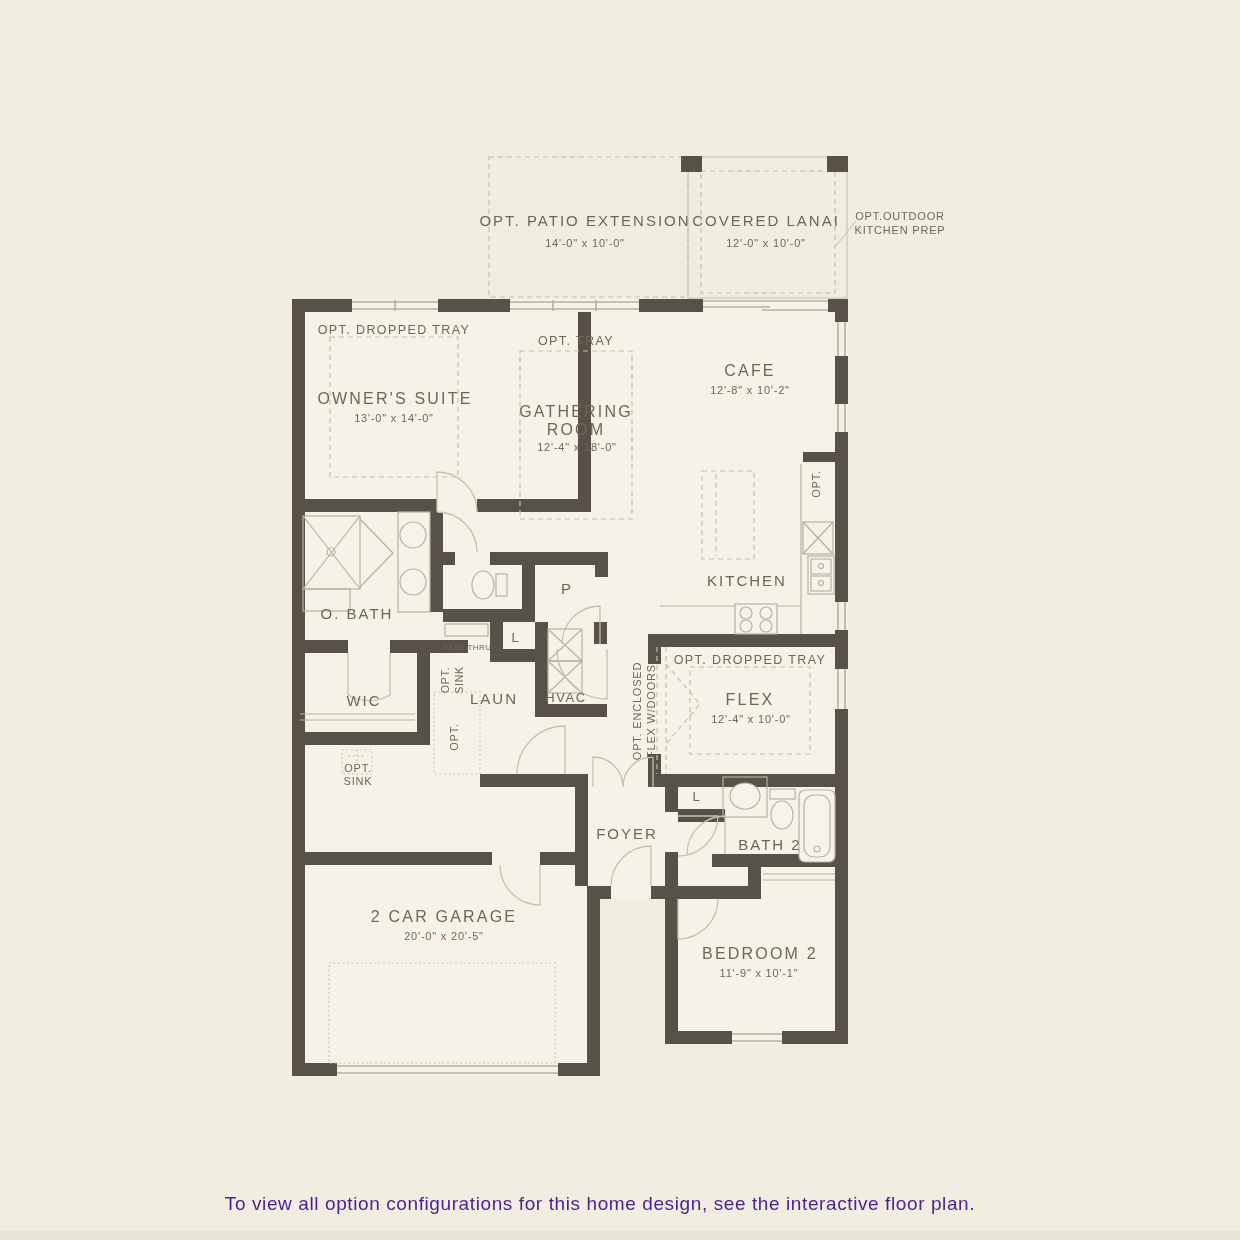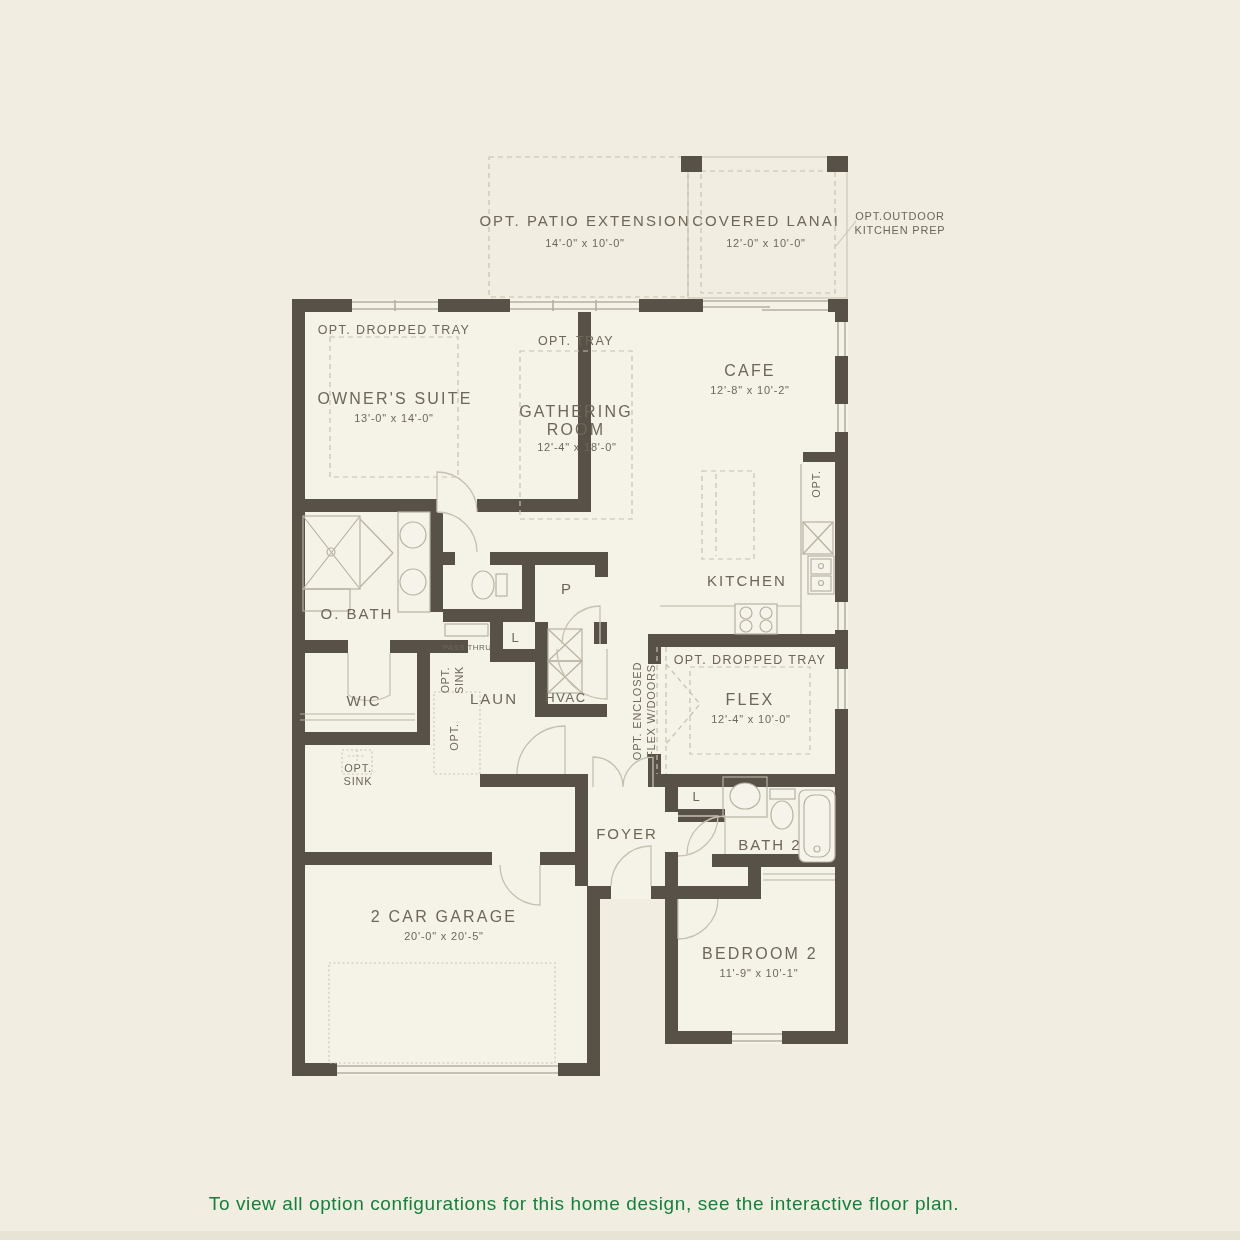--- a/index.html
+++ b/index.html
@@ -22,22 +22,22 @@
   .t8{font-size:8px;letter-spacing:0.4px;}
   .wall{fill:#575147;}
   .thin2{stroke:#cac4b4;stroke-width:1.1;fill:none;}
   .dash{stroke:#c6c0b0;stroke-width:1.2;fill:none;stroke-dasharray:5 4;}
   .dot{stroke:#c9c3b3;stroke-width:1.1;fill:none;stroke-dasharray:2 2.5;}
   .win{stroke:#b5af9f;stroke-width:1.6;fill:none;}
   .fix{stroke:#b8b2a2;stroke-width:1.2;fill:none;}
   .fixf{stroke:#b8b2a2;stroke-width:1.2;fill:#f6f4ea;}
   .arc{stroke:#c6c0b0;stroke-width:1.3;fill:none;}
   .caption{
-    position:absolute;left:0;top:1193px;width:1168px;
-    text-align:center;color:#15803d;font-size:19px;letter-spacing:0.6px;
+    position:absolute;left:16px;top:1193px;width:1168px;
+    text-align:center;color:#4c1d95;font-size:19px;letter-spacing:0.6px;
   }
   .bottom-strip{
     position:absolute;left:0;top:1231px;width:1240px;height:9px;
     background:#e8e4d5;
   }
 </style>
 </head>
 <body>
 
 <div class="plan-wrap">

